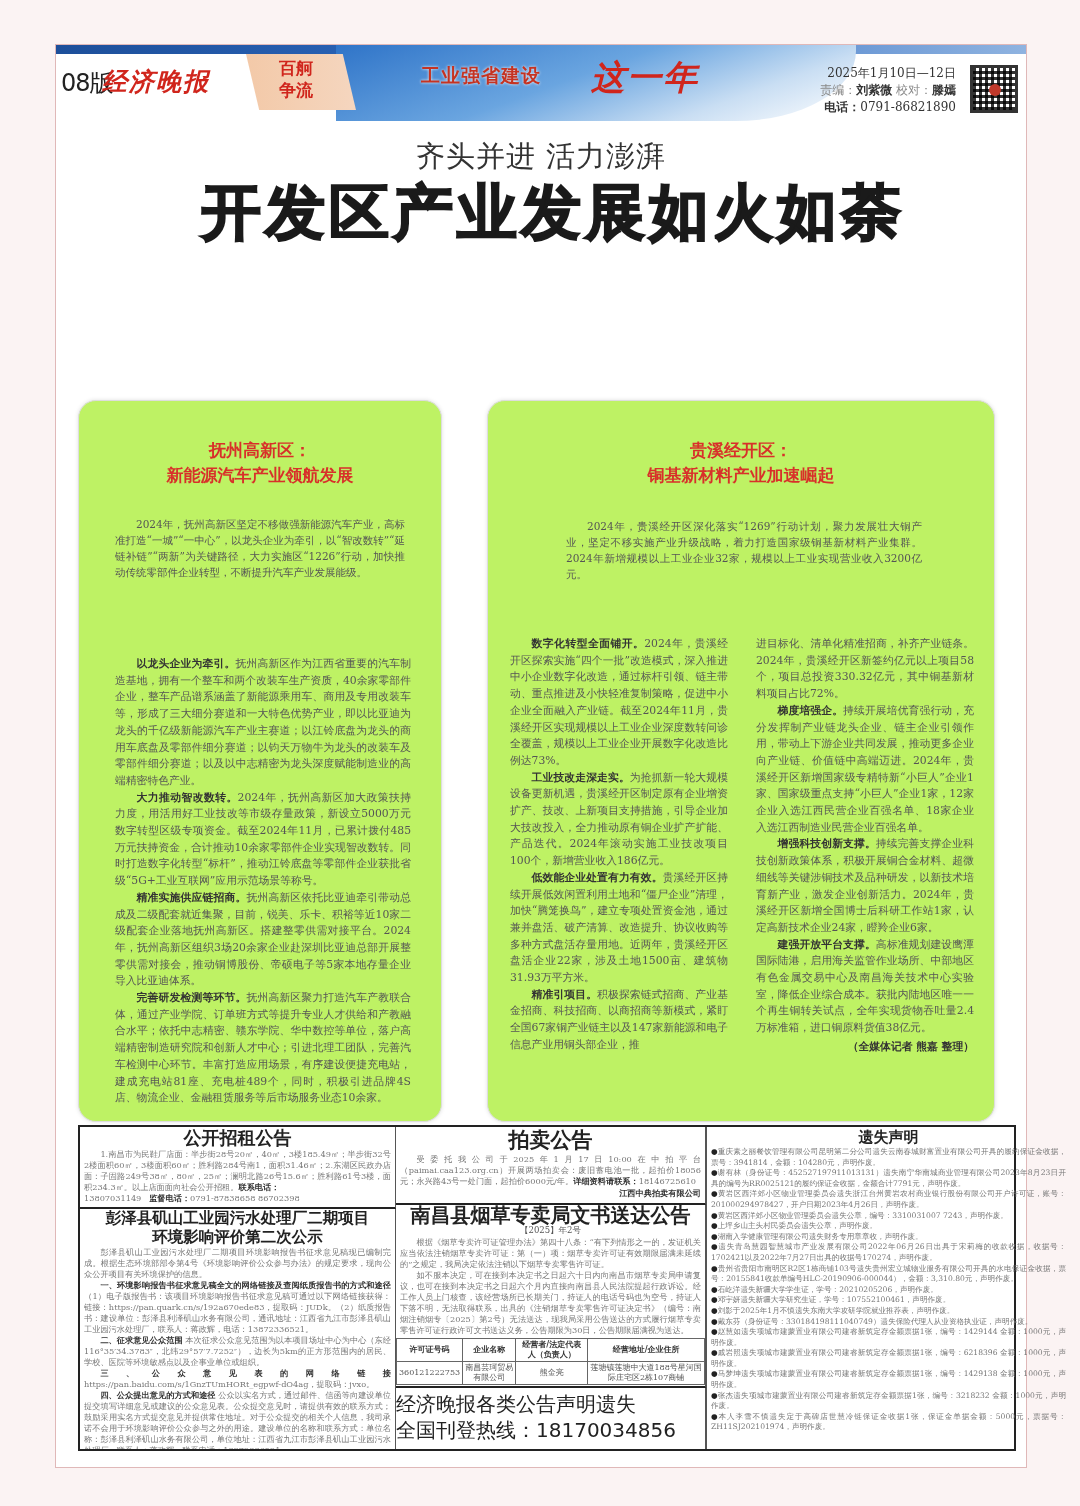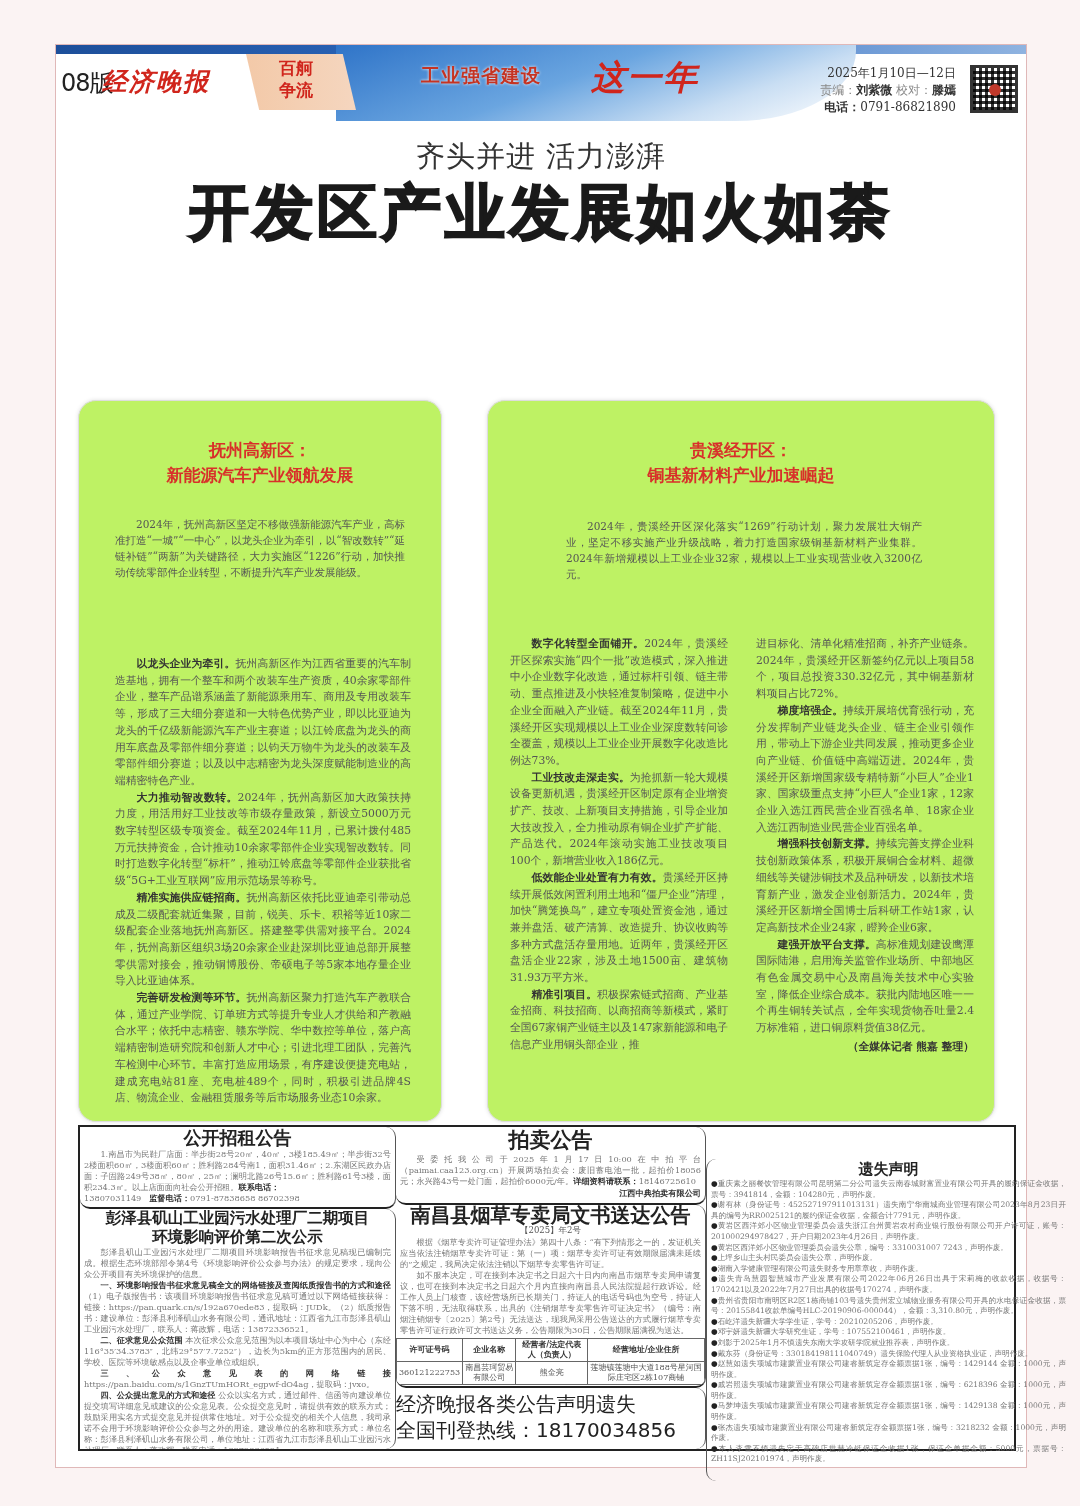--- a/index.html
+++ b/index.html
@@ -21,21 +21,21 @@
   .meta { position: absolute; right: 70px; top: 20px; text-align: right; font-size: 12px; line-height: 17px; color: #333; }
   .meta .b { font-weight: bold; }
   .meta .lbl { color: #888; }
   .qr { position: absolute; right: 8px; top: 20px; width: 48px; height: 48px; background:
         repeating-linear-gradient(0deg, #333 0 3px, #fff 3px 6px),
         repeating-linear-gradient(90deg, #333 0 3px, #fff 3px 6px); background-blend-mode: multiply; border: 3px solid #333; }
   .qr-dot { position: absolute; left: 16px; top: 16px; width: 12px; height: 12px; border-radius: 50%; background: #c0392b; }
 
   
   .subhead { position: absolute; left: 0; top: 92px; width: 100%; text-align: center; font-family: "DejaVu Serif", serif; font-size: 29px; color: #333; letter-spacing: 1px; }
-  .headline { position: absolute; left: 0; top: 128px; width: 100%; text-align: center; font-family: "DejaVu Sans", sans-serif; font-weight: bold; font-size: 60px; color: #1a1a1a; letter-spacing: 4px; -webkit-text-stroke: 2px #1a1a1a; }
+  .headline { position: absolute; left: 12px; top: 128px; width: 100%; text-align: center; font-family: "DejaVu Sans", sans-serif; font-weight: bold; font-size: 60px; color: #1a1a1a; letter-spacing: 4px; -webkit-text-stroke: 2px #1a1a1a; }
 
   .lead { position: absolute; left: 178px; top: 228px; width: 587px; background: #f2f2f2; padding: 7px 8px; font-size: 11.5px; line-height: 19px; color: #555; text-align: justify; }
   .lead p { text-indent: 2em; }
 
   
   .card { position: absolute; top: 355px; height: 722px; background: #bef264; border: 1px solid #ddd; border-radius: 18px; box-shadow: 0 0 4px rgba(0,0,0,0.12); }
   .card-left { left: 22px; width: 364px; }
   .card-right { left: 431px; width: 508px; }
   .card-title { text-align: center; font-family: "DejaVu Sans", sans-serif; font-weight: bold; font-size: 17px; line-height: 25px; color: #d8302a; margin-top: 37px; }
   .card-intro { font-size: 10.5px; line-height: 16px; color: #555; text-align: justify; margin: 28px 36px 0 36px; }
@@ -45,39 +45,39 @@
   .body-col { position: absolute; font-size: 10.8px; line-height: 16.7px; color: #555; text-align: justify; }
   .body-col p { text-indent: 2em; }
   .body-col .kw { font-weight: bold; color: #333; font-family: "DejaVu Sans", sans-serif; }
   .col-l { left: 36px; top: 255px; width: 296px; }
   .col-r1 { left: 22px; top: 235px; width: 218px; }
   .col-r2 { left: 268px; top: 235px; width: 218px; }
   .byline { text-align: right; font-weight: bold; font-family: "DejaVu Sans", sans-serif; color: #333; margin-top: 2px; }
 
   
   .ads { position: absolute; left: 22px; top: 1080px; width: 938px; height: 326px; border: 2px solid #222; }
-  .ad { position: absolute; border-right: 1px solid #555; overflow: hidden; border-radius: 10px; }
+  .ad { position: absolute; border-right: 1px solid #555; overflow: hidden; }
   .ad-title { font-family: "DejaVu Sans", sans-serif; font-weight: bold; color: #222; text-align: center; }
   .ad-text { font-size: 8.2px; line-height: 11px; color: #777; text-align: justify; padding: 0 4px; }
   .ad-text p { text-indent: 2em; }
   .ad-text .bold { font-weight: bold; color: #333; }
   .ad-sign { text-align: right; font-size: 8.2px; font-weight: bold; color: #333; padding: 1px 4px; }
 
   .a1 { left: 0; top: 0; width: 316px; height: 82px; border-bottom: 2px solid #222; }
   .a1 .ad-title { font-size: 18px; line-height: 22px; }
   .a2 { left: 0; top: 82px; width: 316px; height: 240px; }
   .a2 .ad-title { font-size: 15.5px; line-height: 19px; }
   .a3 { left: 316px; top: 0; width: 310px; height: 78px; border-bottom: 2px solid #222; }
   .a3 .ad-title { font-size: 21px; line-height: 27px; }
   .a4 { left: 316px; top: 78px; width: 310px; height: 183px; border-bottom: 2px solid #222; }
   .a4 .ad-title { font-size: 20px; line-height: 20px; }
   .a4 .docno { text-align: center; font-size: 8.5px; color: #555; }
   .a5 { left: 316px; top: 261px; width: 310px; height: 61px; }
   .a5 .hot { font-family: "DejaVu Sans", sans-serif; font-size: 20px; line-height: 26px; color: #222; text-align: left; padding-top: 3px; }
-  .a6 { left: 626px; top: 0; width: 364px; height: 322px; border-right: none; border-left: 1px solid #555; margin-top: 32px; }
+  .a6 { left: 626px; top: 0; width: 364px; height: 322px; border-right: none; border-left: 1px solid #555; }
   .a6 .ad-title { font-size: 15px; line-height: 20px; }
   .a6 .ad-text { line-height: 10.6px; font-size: 7.6px; }
   .a6 .ad-text p { text-indent: 0; }
   .a6 .dot { color: #222; }
 
   table.lic { width: 100%; border-collapse: collapse; font-size: 8px; color: #555; margin-top: 2px; }
   table.lic th, table.lic td { border: 1px solid #666; padding: 1px 2px; text-align: center; line-height: 10px; }
   table.lic th { font-family: "DejaVu Sans", sans-serif; font-weight: bold; color: #333; }
 </style>
 </head>

